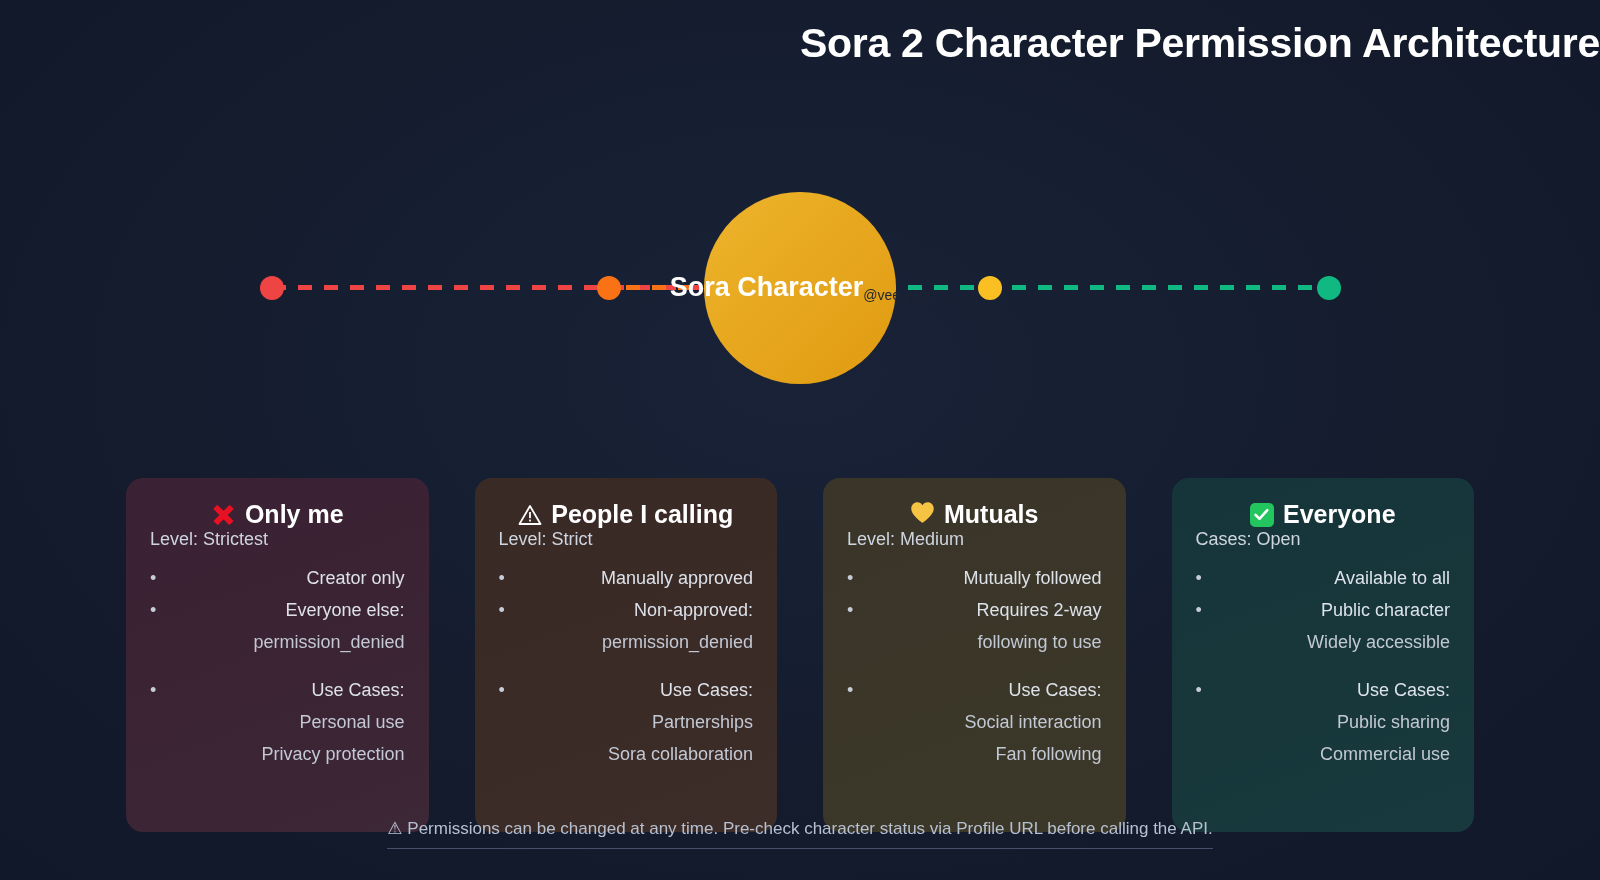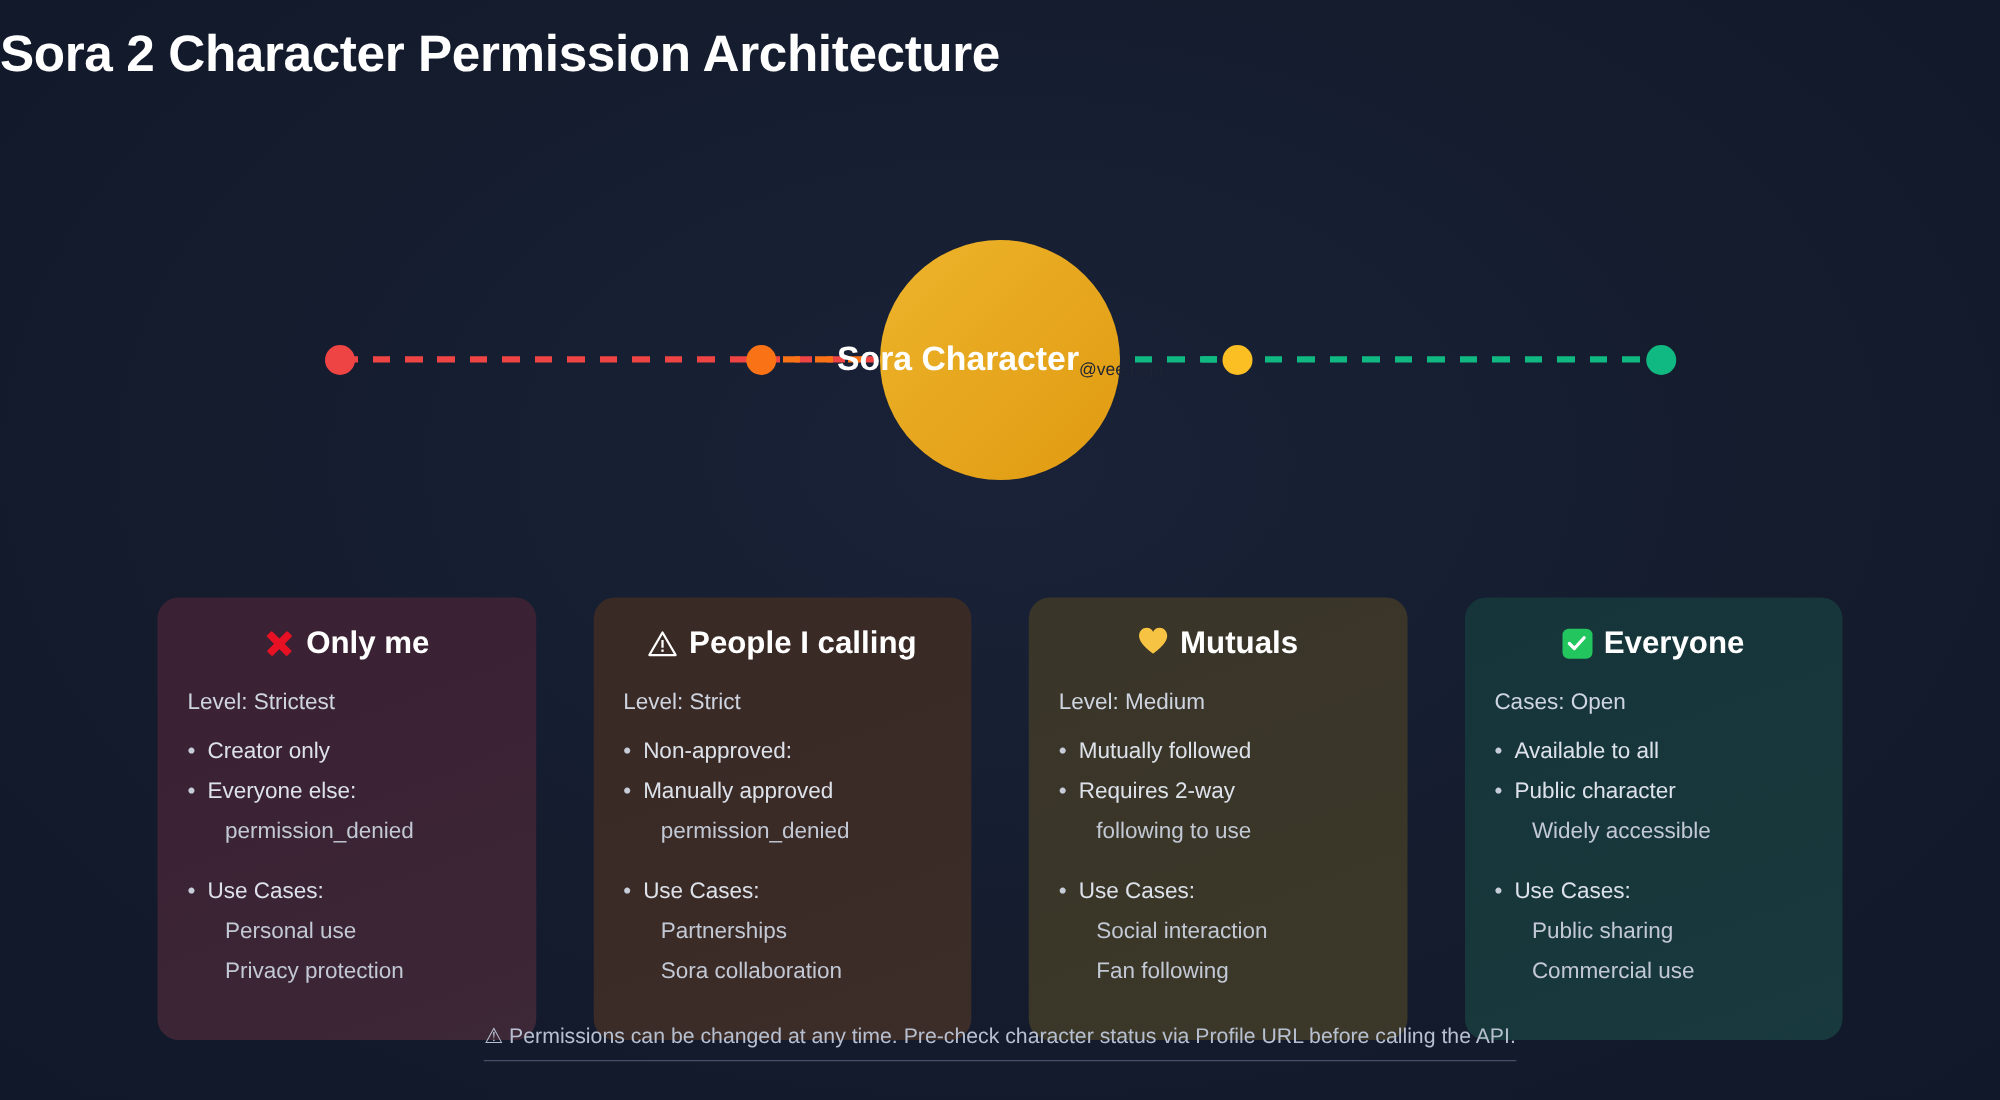--- a/index.html
+++ b/index.html
@@ -13,21 +13,21 @@
     position:relative;
     width:1600px; height:880px;
     background:
       radial-gradient(ellipse 1100px 700px at 50% 42%, #1a2238 0%, #141c2e 55%, #111829 100%);
   }
 
   
   #page-title {
     position:absolute;
     top:20px; left:0; width:1600px;
-    text-align:left;
+    text-align:right;
     font-size:41px;
     font-weight:bold;
     color:#ffffff;
     letter-spacing:-0.3px;
   }
 
   
   #timeline { position:absolute; top:0; left:0; width:1600px; height:470px; }
 
   .dash-line {
@@ -100,21 +100,20 @@
     overflow:hidden;
   }
   .card.c0 { background:linear-gradient(160deg,#3a2134 0%, #3b2434 60%, #3d2838 100%); }
   .card.c1 { background:linear-gradient(160deg,#3a2a26 0%, #3b2b26 60%, #3d2d28 100%); }
   .card.c2 { background:linear-gradient(160deg,#3a3529 0%, #3a3628 60%, #3b3729 100%); }
   .card.c3 { background:linear-gradient(160deg,#16353a 0%, #17373b 60%, #18393d 100%); }
 
   .card-header {
     display:flex; align-items:center; justify-content:center;
     gap:9px;
-    margin-bottom:22px;
     text-align:right;
   }
   .emoji-x {
     width:25px; height:25px; position:relative; display:inline-block;
   }
   .emoji-x::before, .emoji-x::after {
     content:""; position:absolute; left:1px; top:10px;
     width:23px; height:5.5px; background:#e81123; border-radius:1px;
   }
   .emoji-x::before { transform:rotate(45deg); }
@@ -137,20 +136,21 @@
   }
   .card-level {
     font-size:18px; color:#cfd5e0; margin-bottom:12px;
   }
   .card-list { list-style:none; }
   .card-list li {
     font-size:18px; color:#dde2ea;
     line-height:1.78;
     position:relative;
     padding-left:16px;
+    text-align:right;
   }
   .card-list li.bulleted::before {
     content:"\2022"; position:absolute; left:0; top:0; color:#c6ccd8;
   }
   .card-list li.sub {
     padding-left:30px; color:#c2c8d4;
   }
   .card-list li.spaced { margin-top:16px; }
 
   
@@ -213,22 +213,22 @@
         <div class="card-header">
           <span class="emoji-warn"><svg width="24" height="24" viewBox="0 0 24 24">
               <path d="M12 3 L22.5 21 L1.5 21 Z" fill="none" stroke="#ffffff" stroke-width="1.8" stroke-linejoin="round"></path>
               <rect x="11.1" y="9" width="1.8" height="6.2" fill="#ffffff"></rect>
               <rect x="11.1" y="16.6" width="1.8" height="1.9" fill="#ffffff"></rect>
             </svg></span>
           <span class="card-title">People I calling</span>
         </div>
         <div class="card-level">Level: Strict</div>
         <ul class="card-list">
+          <li class="bulleted">Manually approved</li>
           <li class="bulleted">Non-approved:</li>
-          <li class="bulleted">Manually approved</li>
           <li class="sub">permission_denied</li>
           <li class="bulleted spaced">Use Cases:</li>
           <li class="sub">Partnerships</li>
           <li class="sub">Sora collaboration</li>
         </ul>
       </div>
       <div class="card c2">
         <div class="card-header">
           <span class="emoji-heart"><svg width="25" height="23" viewBox="0 0 24 22">
               <path d="M12 21 C12 21 1.2 13.6 1.2 7.4 C1.2 3.8 3.9 1.2 7.1 1.2 C9.3 1.2 11 2.4 12 4.1 C13 2.4 14.7 1.2 16.9 1.2 C20.1 1.2 22.8 3.8 22.8 7.4 C22.8 13.6 12 21 12 21 Z" fill="#f6c343"></path>

